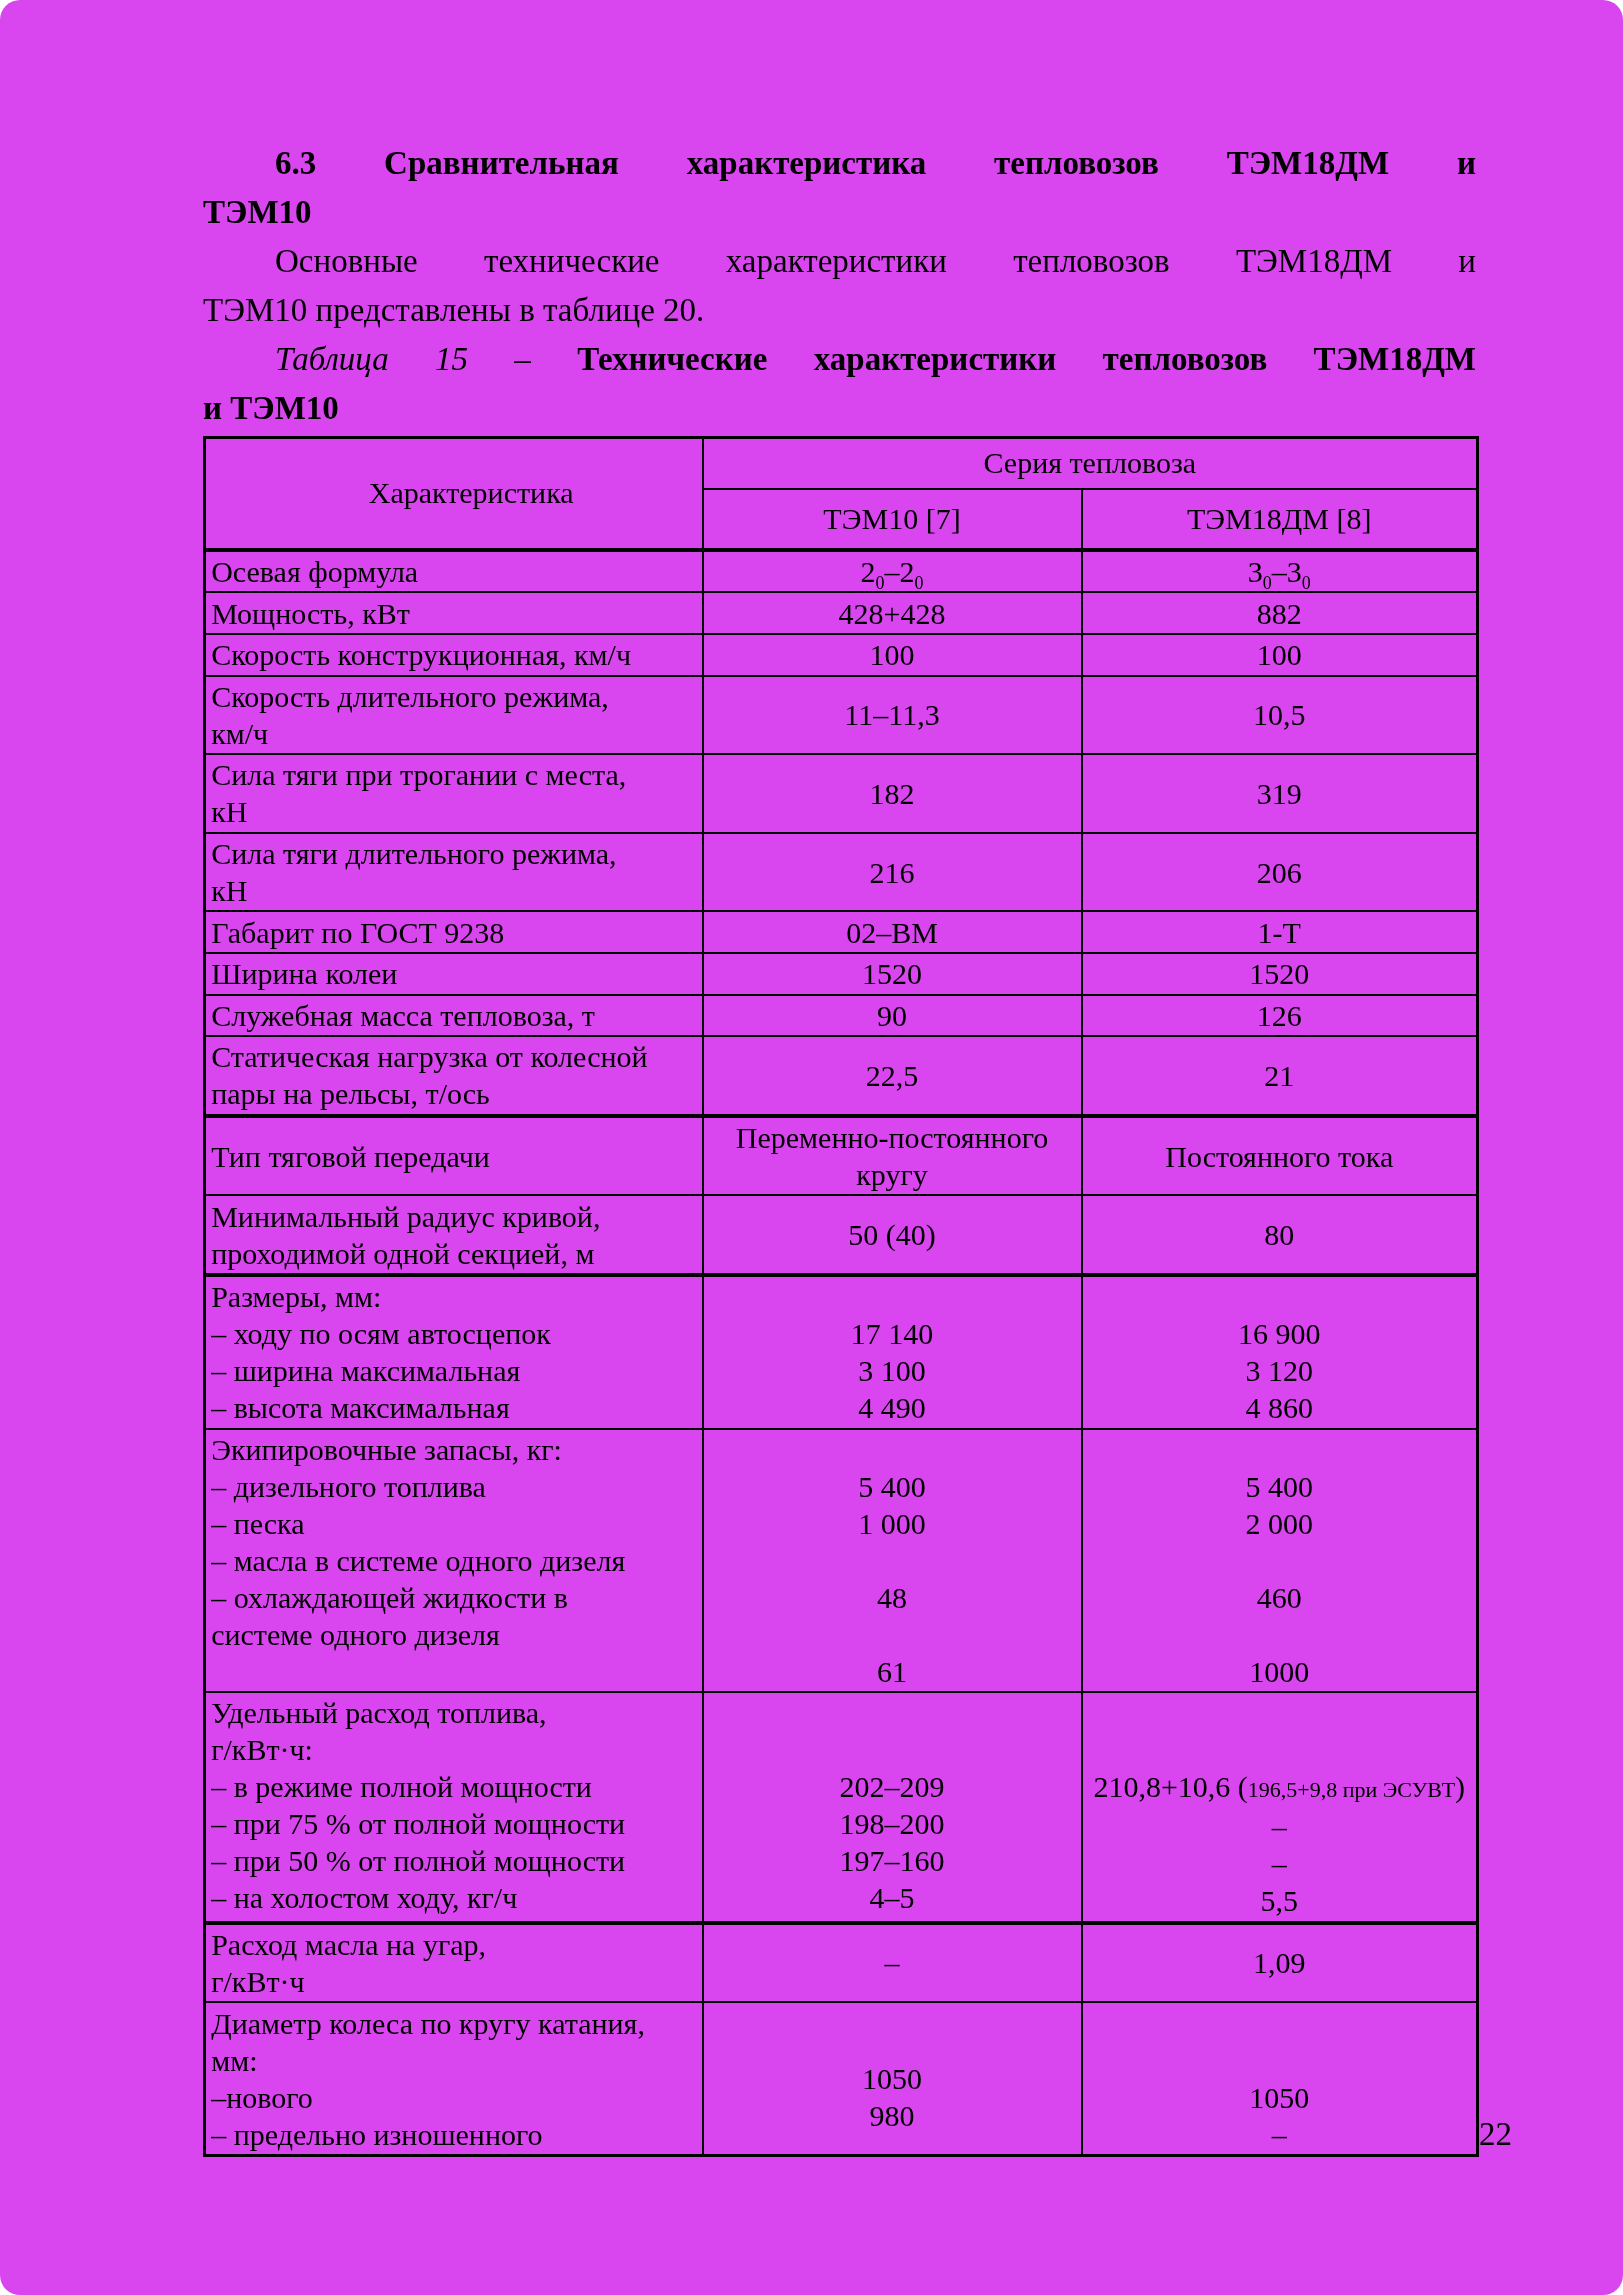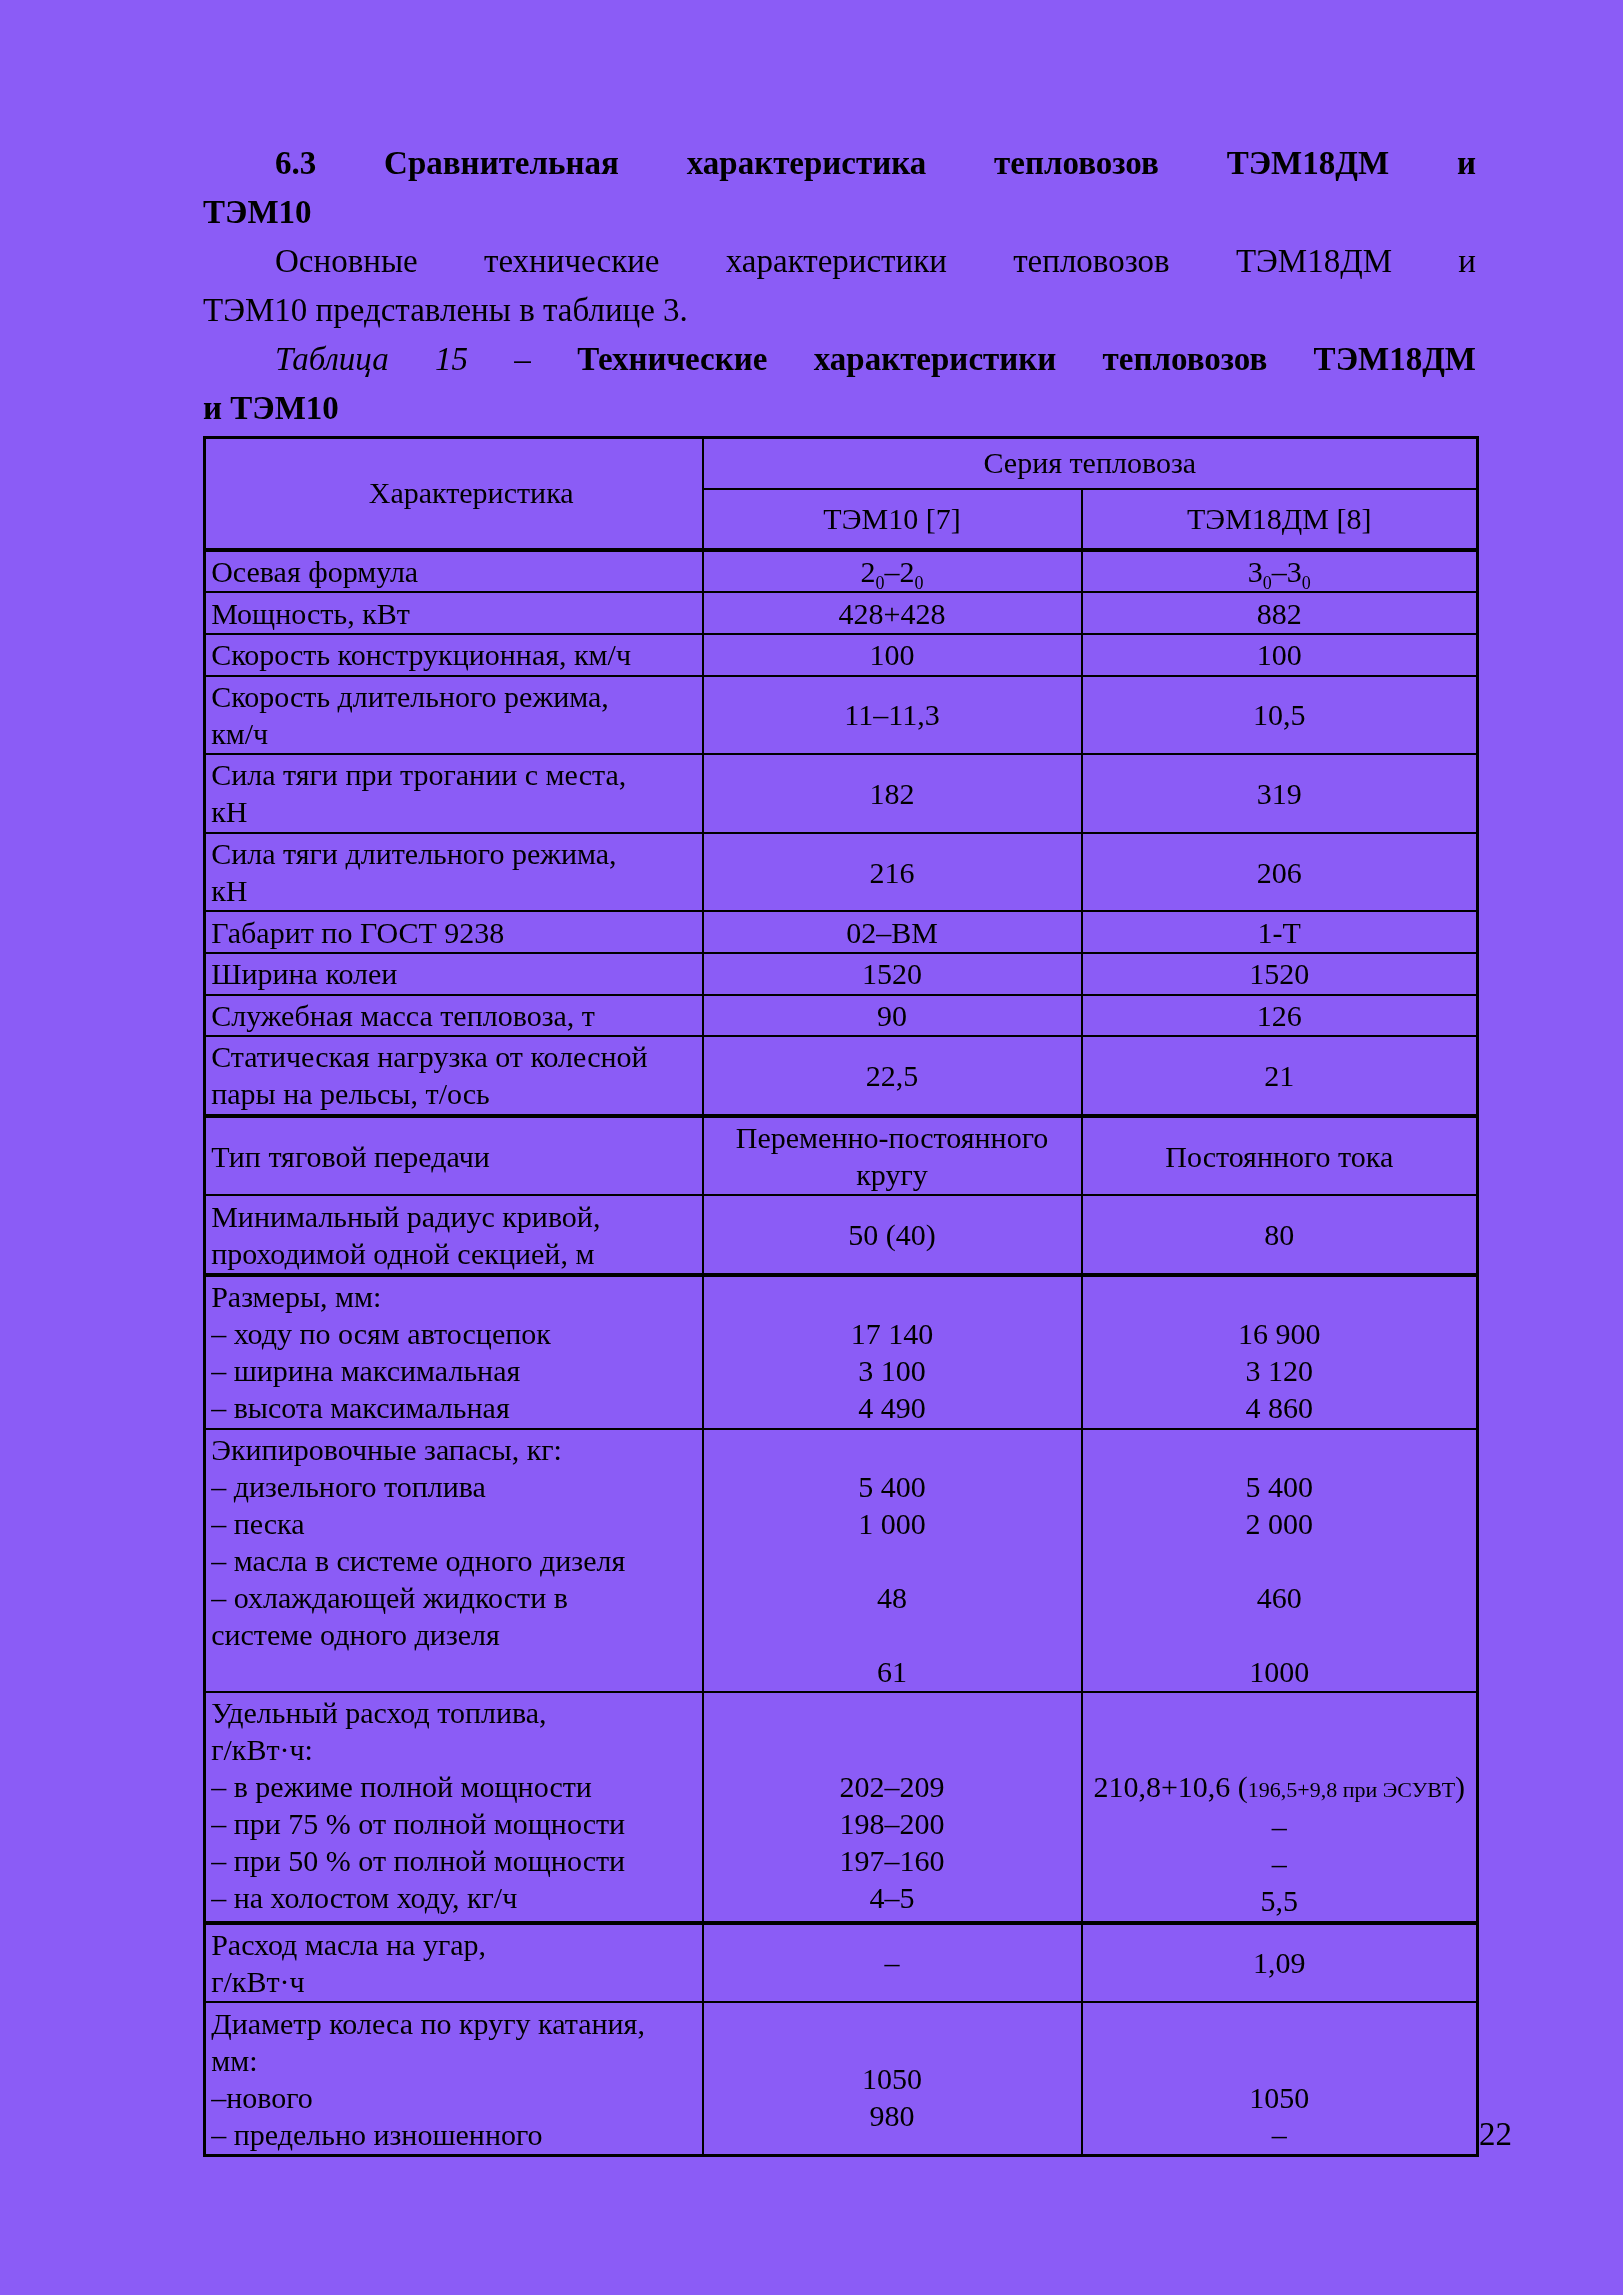--- a/index.html
+++ b/index.html
@@ -1,24 +1,25 @@
 <!DOCTYPE html>
 <html style="font-size:10.5px"><head>
 <meta charset="utf-8">
 <style>
   html, body { margin: 0; padding: 0; }
   body { background: #ffffff; }
   .page {
     position: relative;
     width: 1623px;
     height: 2295px;
-    background: #8b5cf6;
+    background: #d946ef;
     color: #000000;
     font-family: "Liberation Serif", "DejaVu Serif", serif;
     overflow: hidden;
+    border-radius: 20px;
   }
   .content {
     position: absolute;
     left: 203px;
     top: 139px;
     width: 1273px;
   }
   .line { font-size: 33px; line-height: 49px; min-height: 49px; }
   .heading { font-weight: bold; }
   .jline { text-align: justify; text-align-last: justify; }
@@ -67,21 +68,21 @@
 </head>
 <body>
 
 <div class="page">
   <div class="content">
 
     <div class="line heading jline indent">6.3 Сравнительная характеристика тепловозов ТЭМ18ДМ и</div>
     <div class="line heading">ТЭМ10</div>
 
     <div class="line jline indent">Основные технические характеристики тепловозов ТЭМ18ДМ и</div>
-    <div class="line">ТЭМ10 представлены в таблице 3.</div>
+    <div class="line">ТЭМ10 представлены в таблице 20.</div>
 
     <div class="line jline indent"><span class="cap-num">Таблица 15</span><span> – </span><span class="cap-title">Технические характеристики тепловозов ТЭМ18ДМ</span></div>
     <div class="line heading">и ТЭМ10</div>
 
     <table class="spec">
       <colgroup>
         <col class="c1">
           <col class="c2">
           <col class="c3">
       </colgroup>

